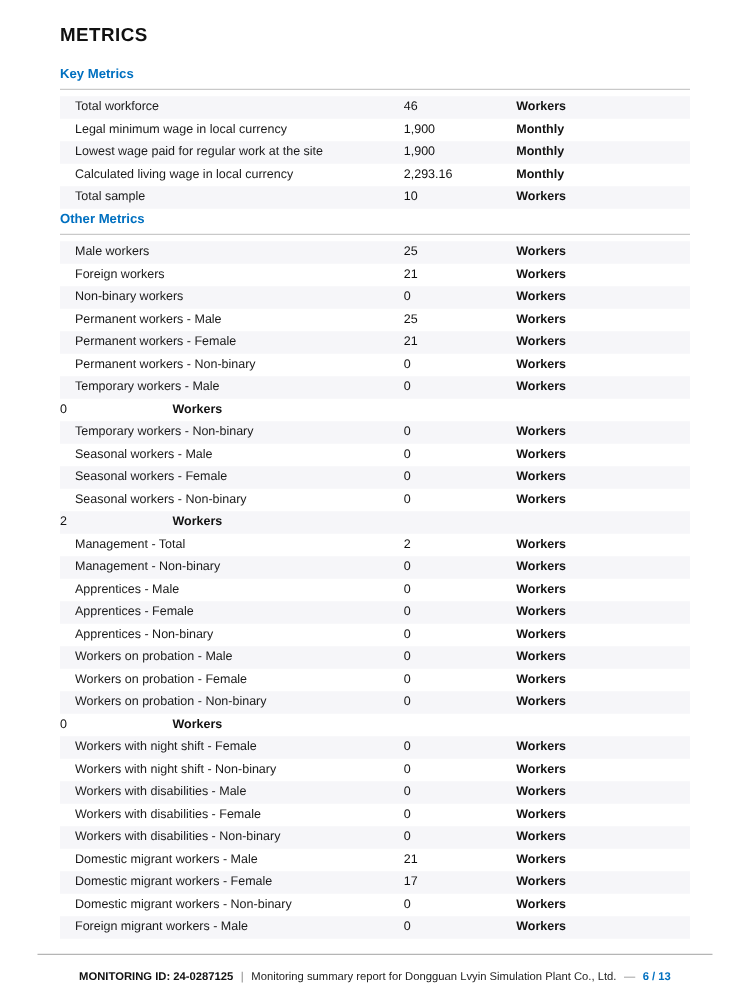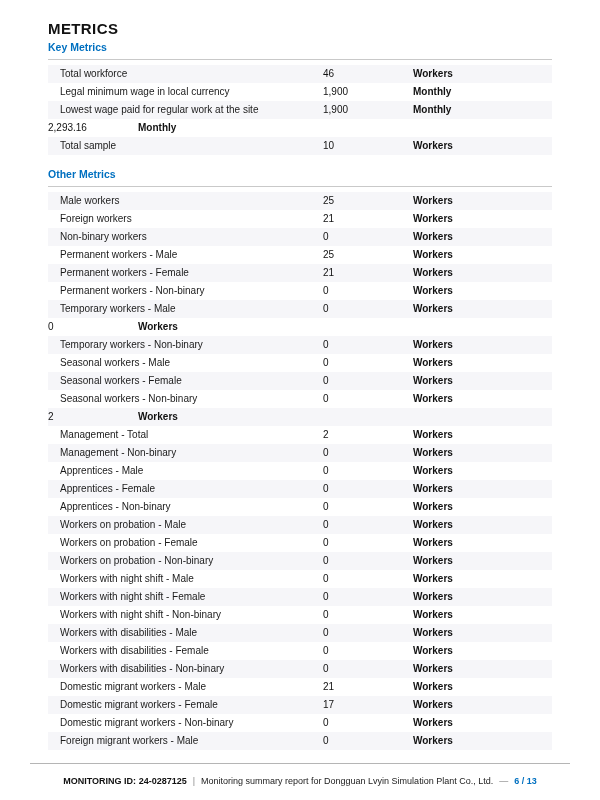--- a/index.html
+++ b/index.html
@@ -8,22 +8,22 @@
     width: 600px; height: 800px;
     position: relative; overflow: hidden;
     font-family: "Liberation Sans", sans-serif;
     color: #1a1a1a;
   }
   .page { padding: 20px 48px 0 48px; }
   .page-title {
     font-size: 15px; font-weight: bold; color: #111;
     letter-spacing: 0.4px;
   }
-  .section { margin-top: 4px; }
-  .section + .section { margin-top: 13px; }
+  .section { margin-top: 16px; }
+  .section + .section { margin-top: 2px; }
   .section-title {
     font-size: 10.5px; font-weight: bold; color: #0070c0;
     padding-bottom: 6px;
     border-bottom: 1px solid #c9c9c9;
   }
   .metrics-table { margin-top: 5px; }
   .metric-row {
     display: flex; align-items: center;
     height: 18px; font-size: 10px; line-height: 18px;
   }
@@ -66,20 +66,21 @@
     <span class="metric-unit">Monthly</span>
   </div>
 
   <div class="metric-row">
     <span class="metric-label">Lowest wage paid for regular work at the site</span>
     <span class="metric-value">1,900</span>
     <span class="metric-unit">Monthly</span>
   </div>
 
   <div class="metric-row">
+    <span class="metric-label">Calculated living wage in local currency</span>
     <span class="metric-value">2,293.16</span>
     <span class="metric-unit">Monthly</span>
   </div>
 
   <div class="metric-row">
     <span class="metric-label">Total sample</span>
     <span class="metric-value">10</span>
     <span class="metric-unit">Workers</span>
   </div>
 </div>
@@ -206,21 +207,20 @@
     <span class="metric-unit">Workers</span>
   </div>
 
   <div class="metric-row">
     <span class="metric-label">Workers on probation - Non-binary</span>
     <span class="metric-value">0</span>
     <span class="metric-unit">Workers</span>
   </div>
 
   <div class="metric-row">
-    <span class="metric-label">Workers with night shift - Male</span>
     <span class="metric-value">0</span>
     <span class="metric-unit">Workers</span>
   </div>
 
   <div class="metric-row">
     <span class="metric-label">Workers with night shift - Female</span>
     <span class="metric-value">0</span>
     <span class="metric-unit">Workers</span>
   </div>
 

